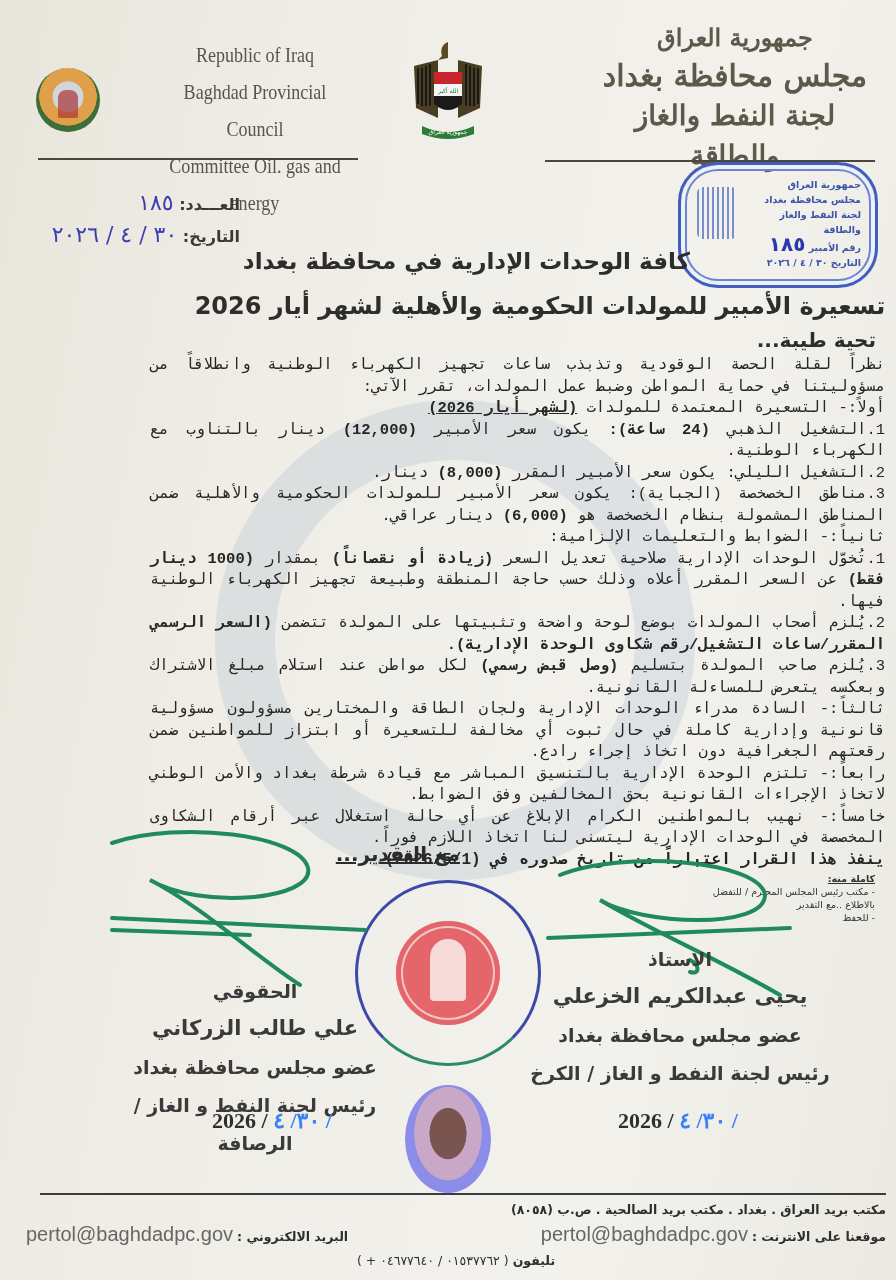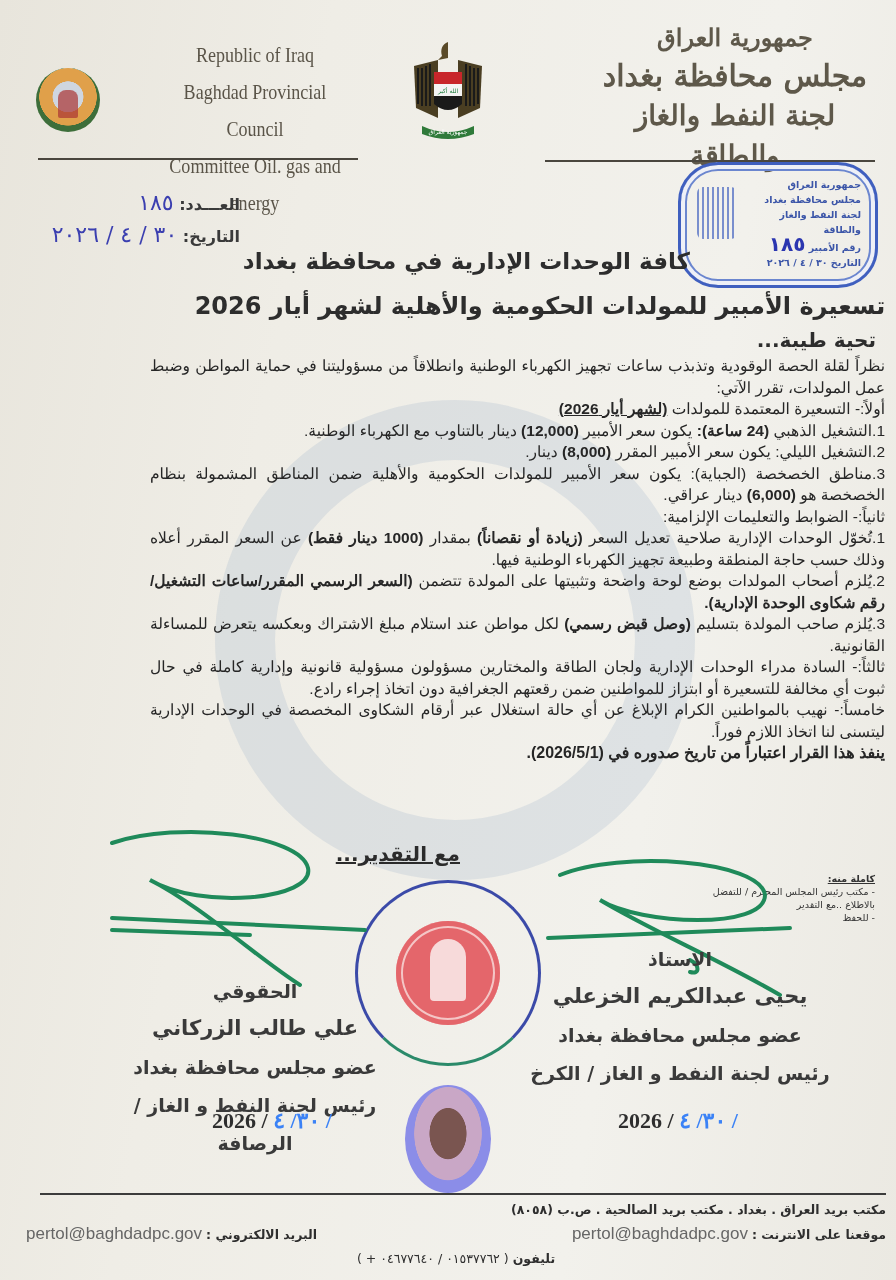--- a/index.html
+++ b/index.html
@@ -33,21 +33,21 @@
   .stamp-blue { left:678px; top:162px; width:194px; height:120px; border:3px solid #3f5fbf; border-radius:40px; box-shadow: inset 0 0 0 4px #eef0f7, inset 0 0 0 6px #6b86cf; }
   .stamp-blue .txt { position:absolute; right:14px; top:12px; width:120px; direction:rtl; text-align:right; color:#3b55a8; font-size:9.5px; line-height:15px; font-weight:bold; }
   .stamp-blue .num { font-size:20px; color:#2b36b0; }
   .stamp-blue .emb { position:absolute; left:16px; top:22px; width:40px; height:52px; background:repeating-linear-gradient(90deg,#5b76c6 0 2px,transparent 2px 5px); border-radius:6px; opacity:.8; }
 
   
   .title1 { left:180px; top:248px; width:510px; direction:rtl; font-size:23px; font-weight:bold; color:#2d2d2d; }
   .title2 { left:190px; top:292px; width:700px; text-align:center; direction:rtl; font-size:24px; font-weight:bold; color:#2d2d2d; }
   .greet { right:20px; top:328px; direction:rtl; font-size:20px; font-weight:bold; color:#2d2d2d; }
 
-  .body { left:150px; top:355px; width:735px; direction:rtl; text-align:justify; font-family:Liberation Sans, sans-serif; font-size:15.5px; line-height:21.5px; color:#262626; }
+  .body { left:150px; top:355px; width:735px; direction:rtl; text-align:justify; font-family:Liberation Mono, monospace; font-size:15.5px; line-height:21.5px; color:#262626; }
   .body p { margin:0; }
   .body .b { font-weight:bold; }
   .body .u { text-decoration:underline; }
   .body .last { font-weight:bold; font-size:16px; }
 
   .watermark { left:215px; top:400px; width:480px; height:480px; border-radius:50%; border:60px solid rgba(120,150,185,0.16); box-sizing:border-box; }
 
   .closing { left:300px; top:842px; width:160px; direction:rtl; text-align:right; font-size:20px; font-weight:bold; text-decoration:underline; }
   .copy { left:700px; top:872px; width:175px; direction:rtl; text-align:right; font-size:9.5px; line-height:13px; color:#333; }
   .copy .t { text-decoration:underline; font-weight:bold; }
@@ -68,21 +68,21 @@
   .stamp-round .arch { position:absolute; left:34px; top:18px; width:36px; height:62px; background:#f7dada; border-radius:18px 18px 4px 4px; }
   .holo { left:405px; top:1085px; width:86px; height:108px; border-radius:50%; background:radial-gradient(ellipse at 50% 45%, #7a5550 0 30%, #c9a7c6 31% 55%, #8b8de8 56% 75%, #4e54d6 76% 100%); }
 
   .sig-scribble { left:0; top:0; }
 
   
   .foot-rule { left:40px; top:1193px; width:846px; height:2px; background:#3c3c3c; }
   .foot { right:10px; top:1198px; width:860px; direction:rtl; font-size:12.5px; line-height:24px; color:#2e2e2e; }
   .foot .row { display:flex; justify-content:space-between; white-space:nowrap; }
   .foot b { font-weight:bold; }
-  .foot .mail { font-family:"Liberation Sans", sans-serif; font-size:17px; color:#666; direction:ltr; unicode-bidi:embed; }
+  .foot .mail { font-family:"Liberation Sans", sans-serif; font-size:20px; color:#666; direction:ltr; unicode-bidi:embed; }
 </style>
 </head>
 <body>
 
 <div class="abs watermark"></div>
 
 <div class="abs logo-left">
     <div class="inner"></div>
   </div>
 <div class="abs hdr-en">
@@ -136,20 +136,21 @@
   <p>نظراً لقلة الحصة الوقودية وتذبذب ساعات تجهيز الكهرباء الوطنية وانطلاقاً من مسؤوليتنا في حماية المواطن وضبط عمل المولدات، تقرر الآتي:</p>
   <p><span>أولاً:- التسعيرة المعتمدة للمولدات</span> <span class="b u">(لشهر أيار 2026)</span></p>
   <p><span>1.التشغيل الذهبي </span><span class="b">(24 ساعة):</span><span> يكون سعر الأمبير </span><span class="b">(12,000)</span><span> دينار بالتناوب مع الكهرباء الوطنية.</span></p>
   <p><span>2.التشغيل الليلي: يكون سعر الأمبير المقرر </span><span class="b">(8,000)</span><span> دينار.</span></p>
   <p><span>3.مناطق الخصخصة (الجباية): يكون سعر الأمبير للمولدات الحكومية والأهلية ضمن المناطق المشمولة بنظام الخصخصة هو </span><span class="b">(6,000)</span><span> دينار عراقي.</span></p>
   <p>ثانياً:- الضوابط والتعليمات الإلزامية:</p>
   <p><span>1.تُخوّل الوحدات الإدارية صلاحية تعديل السعر </span><span class="b">(زيادة أو نقصاناً)</span><span> بمقدار </span><span class="b">(1000 دينار فقط)</span><span> عن السعر المقرر أعلاه وذلك حسب حاجة المنطقة وطبيعة تجهيز الكهرباء الوطنية فيها.</span></p>
   <p><span>2.يُلزم أصحاب المولدات بوضع لوحة واضحة وتثبيتها على المولدة تتضمن </span><span class="b">(السعر الرسمي المقرر/ساعات التشغيل/رقم شكاوى الوحدة الإدارية).</span></p>
   <p><span>3.يُلزم صاحب المولدة بتسليم </span><span class="b">(وصل قبض رسمي)</span><span> لكل مواطن عند استلام مبلغ الاشتراك وبعكسه يتعرض للمساءلة القانونية.</span></p>
   <p>ثالثاً:- السادة مدراء الوحدات الإدارية ولجان الطاقة والمختارين مسؤولون مسؤولية قانونية وإدارية كاملة في حال ثبوت أي مخالفة للتسعيرة أو ابتزاز للمواطنين ضمن رقعتهم الجغرافية دون اتخاذ إجراء رادع.</p>
+  <p>رابعاً:- تلتزم الوحدة الإدارية بالتنسيق المباشر مع قيادة شرطة بغداد والأمن الوطني لاتخاذ الإجراءات القانونية بحق المخالفين وفق الضوابط.</p>
   <p>خامساً:- نهيب بالمواطنين الكرام الإبلاغ عن أي حالة استغلال عبر أرقام الشكاوى المخصصة في الوحدات الإدارية ليتسنى لنا اتخاذ اللازم فوراً.</p>
   <p class="last">ينفذ هذا القرار اعتباراً من تاريخ صدوره في (2026/5/1).</p>
 </div>
 
 <div class="abs closing">مع التقدير...</div>
 
 <div class="abs copy">
   <div class="t">كاملة منه:</div>
   <div>- مكتب رئيس المجلس المحترم / للتفضل بالاطلاع ..مع التقدير</div>
   <div>- للحفظ</div>

